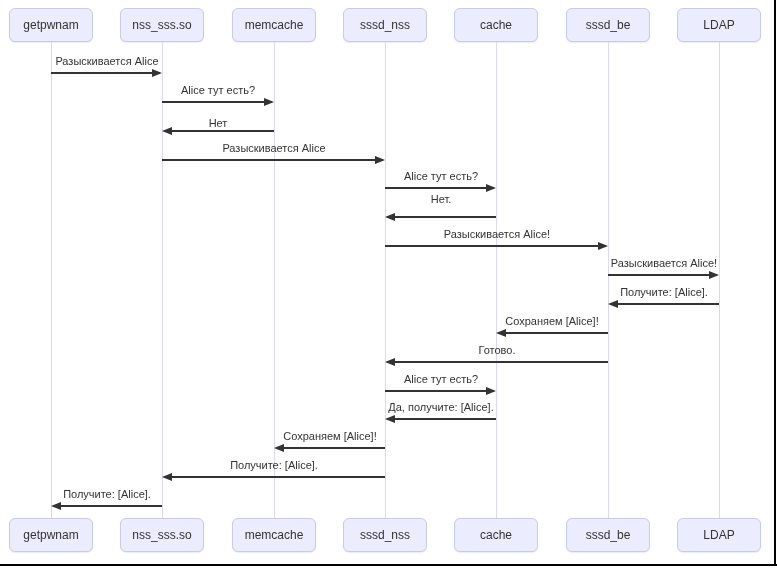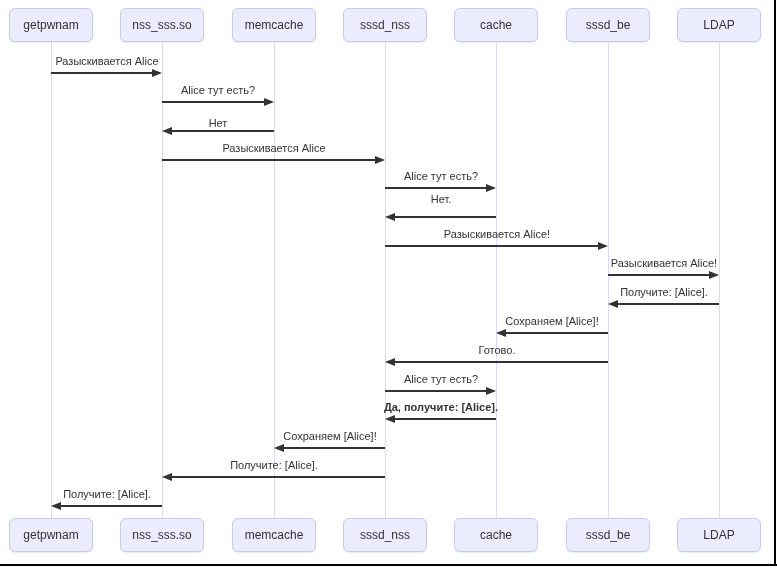--- a/index.html
+++ b/index.html
@@ -130,21 +130,21 @@
       <div class="msg-head left" style="top: 300px; left: 608px;"></div>
       <div class="msg-label" style="left: 402px; top: 314px;">Сохраняем [Alice]!</div>
       <div class="msg-line" style="left: 498px; top: 332px; width: 110px;"></div>
       <div class="msg-head left" style="top: 329px; left: 496px;"></div>
       <div class="msg-label" style="left: 347px; top: 343px;">Готово.</div>
       <div class="msg-line" style="left: 387px; top: 361px; width: 221px;"></div>
       <div class="msg-head left" style="top: 358px; left: 385px;"></div>
       <div class="msg-label" style="left: 291px; top: 372px;">Alice тут есть?</div>
       <div class="msg-line" style="left: 385px; top: 390px; width: 109px;"></div>
       <div class="msg-head right" style="top: 387px; left: 486px;"></div>
-      <div class="msg-label" style="left: 291px; top: 400px; font-weight: bold;">Да, получите: [Alice].</div>
+      <div class="msg-label" style="left: 291px; top: 400px;">Да, получите: [Alice].</div>
       <div class="msg-line" style="left: 387px; top: 418px; width: 109px;"></div>
       <div class="msg-head left" style="top: 415px; left: 385px;"></div>
       <div class="msg-label" style="left: 180px; top: 429px;">Сохраняем [Alice]!</div>
       <div class="msg-line" style="left: 276px; top: 447px; width: 109px;"></div>
       <div class="msg-head left" style="top: 444px; left: 274px;"></div>
       <div class="msg-label" style="left: 124px; top: 458px;">Получите: [Alice].</div>
       <div class="msg-line" style="left: 164px; top: 476px; width: 221px;"></div>
       <div class="msg-head left" style="top: 473px; left: 162px;"></div>
       <div class="msg-label" style="left: -43px; top: 487px;">Получите: [Alice].</div>
       <div class="msg-line" style="left: 53px; top: 505px; width: 109px;"></div>

